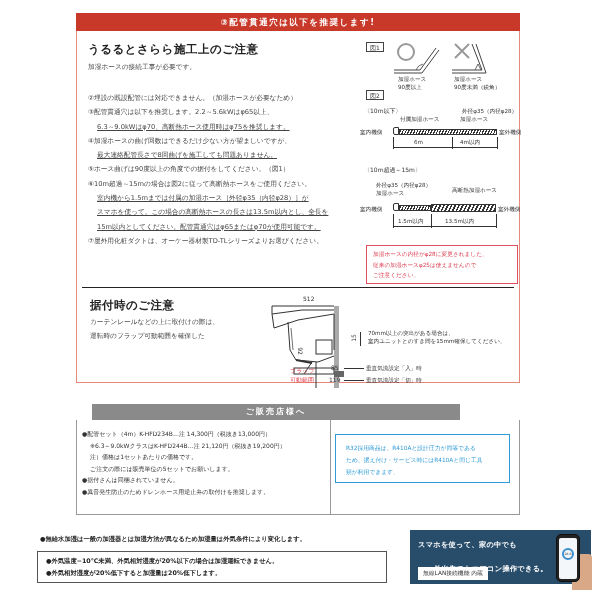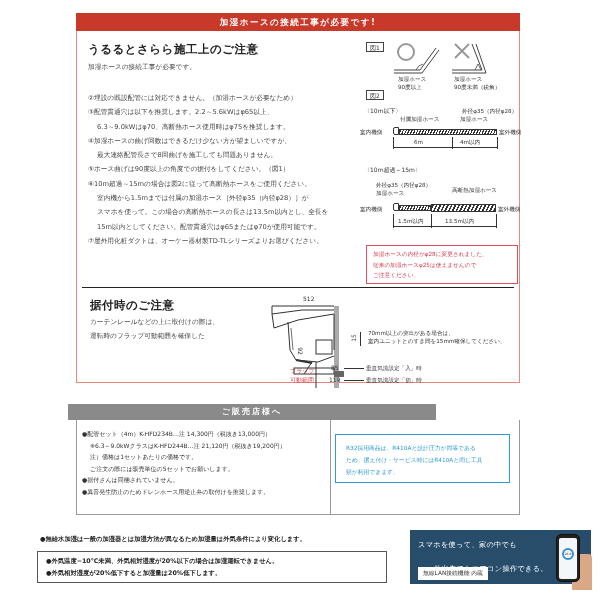--- a/index.html
+++ b/index.html
@@ -13,21 +13,21 @@
     left: 76px; top: 13px; width: 444px; height: 18px;
     background: #c8392a; color: #fff; font-size: 8.5px; font-weight: bold;
     text-align: center; line-height: 18px; letter-spacing: 1.5px;
   }
   .notice-box {
     left: 76px; top: 31px; width: 444px; height: 352px;
     border: 1px solid #e4897c; border-top: none;
   }
   .sec-title { font-size: 11.5px; font-weight: bold; color: #222; letter-spacing: 0.5px; }
   .body-text { font-size: 6.7px; line-height: 14.3px; color: #444; white-space: nowrap; }
-  .indent { padding-left: 9px; }
+  .indent { padding-left: 9px; text-decoration: underline; }
 
   .fig-label {
     font-size: 6px; border: 1px solid #444; padding: 0 3px; height: 10px; line-height: 9px;
     background: #fff; color: #333;
   }
   .small { font-size: 5.6px; color: #333; line-height: 8px; white-space: nowrap; }
 
   .hose { height: 6px; background: repeating-linear-gradient(115deg, #333 0 1.2px, #fff 1.2px 2.6px); border: 1px solid #333; }
   .hose-thick { height: 8px; background: repeating-linear-gradient(115deg, #333 0 1.6px, #fff 1.6px 3.4px); border: 1px solid #333; }
   .dim { border-top: 1px solid #333; }
@@ -36,21 +36,21 @@
   .red-note {
     left: 366px; top: 245px; width: 152px; height: 39px;
     border: 1px solid #e15060; padding: 3px 6px; color: #d8384a; font-size: 5.7px; line-height: 10.5px;
   }
   .divider { left: 82px; top: 287px; width: 432px; height: 1px; background: #222; }
 
   .red-label { color: #e0404d; font-size: 6px; line-height: 9px; }
 
   
   .dealer-header {
-    left: 68px; top: 404px; width: 368px; height: 16px;
+    left: 92px; top: 404px; width: 368px; height: 16px;
     background: #8a8a8a; color: #fff; font-size: 8px; font-weight: bold;
     text-align: center; line-height: 16px; letter-spacing: 2px;
   }
   .dealer-box {
     left: 76px; top: 420px; width: 444px; height: 95px; border: 1px solid #999; border-top: none;
   }
   .dealer-col-divider { left: 330px; top: 420px; width: 1px; height: 95px; background: #999; }
   .dealer-text { font-size: 6px; line-height: 11.5px; color: #333; white-space: nowrap; }
   .blue-note {
     left: 335px; top: 434px; width: 175px; height: 49px;
@@ -59,31 +59,31 @@
 
   
   .bottom-lead { left: 40px; top: 535px; font-size: 6.3px; font-weight: bold; color: #222; white-space: nowrap; }
   .bottom-box {
     left: 37px; top: 551px; width: 350px; height: 32px; border: 1px solid #555;
     padding: 3px 8px; font-size: 6.3px; font-weight: bold; color: #222; line-height: 12px; white-space: nowrap;
   }
   .promo {
     left: 410px; top: 530px; width: 181px; height: 54px; background: #284d6b;
   }
-  .promo-line { color: #fff; font-size: 7.2px; font-weight: normal; line-height: 12px; white-space: nowrap; letter-spacing: 0.3px; }
+  .promo-line { color: #fff; font-size: 7.2px; font-weight: bold; line-height: 12px; white-space: nowrap; letter-spacing: 0.3px; }
   .promo-badge {
     background: #fff; color: #333; font-size: 5.8px; padding: 0 5px; height: 13px; line-height: 13px; white-space: nowrap;
   }
   .phone { border-radius: 5px; background: #222; border: 1px solid #111; }
   .phone-screen { background: #f4f7fa; border-radius: 2px; }
 </style>
 </head>
 <body>
 
-<div class="abs notice-header">加湿ホースの接続工事が必要です!</div>
+<div class="abs notice-header">③配管貫通穴は以下を推奨します!</div>
 <div class="abs notice-box"></div>
 
 <div class="abs sec-title" style="left:88px; top:42px;">うるるとさらら施工上のご注意</div>
 <div class="abs body-text" style="left:88px; top:61px; line-height:12px;">
   <div>加湿ホースの接続工事が必要です。</div>
 </div>
 <div class="abs body-text" style="left:88px; top:91px;">
   <div>②埋設の既設配管には対応できません。（加湿ホースが必要なため）</div>
   <div>③配管貫通穴は以下を推奨します。2.2～5.6kWはφ65以上、</div>
   <div class="indent">6.3～9.0kWはφ70、高断熱ホース使用時はφ75を推奨します。</div>

